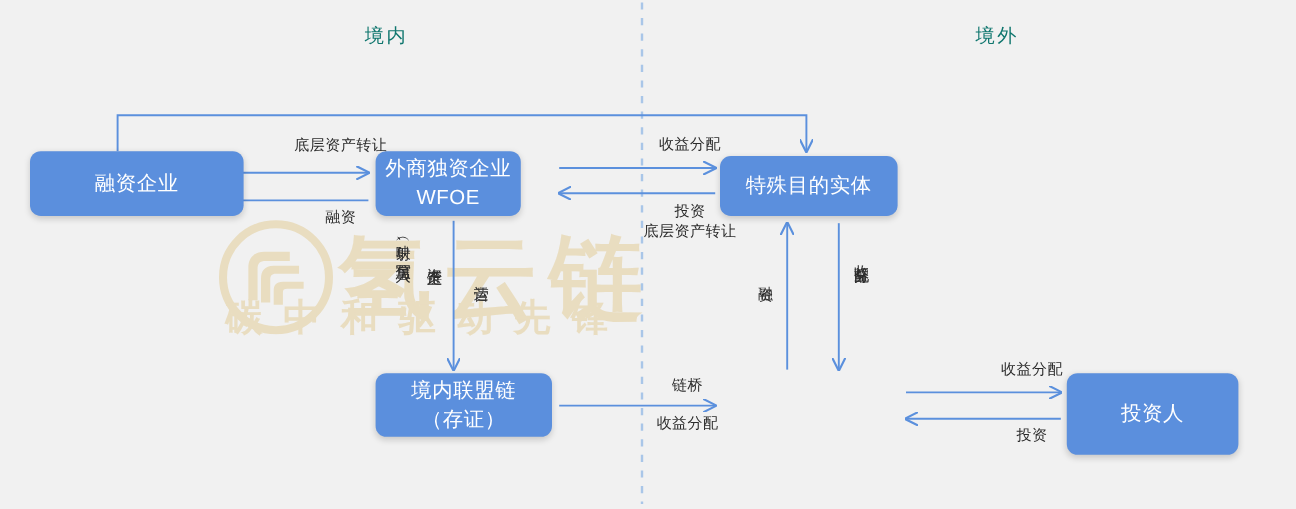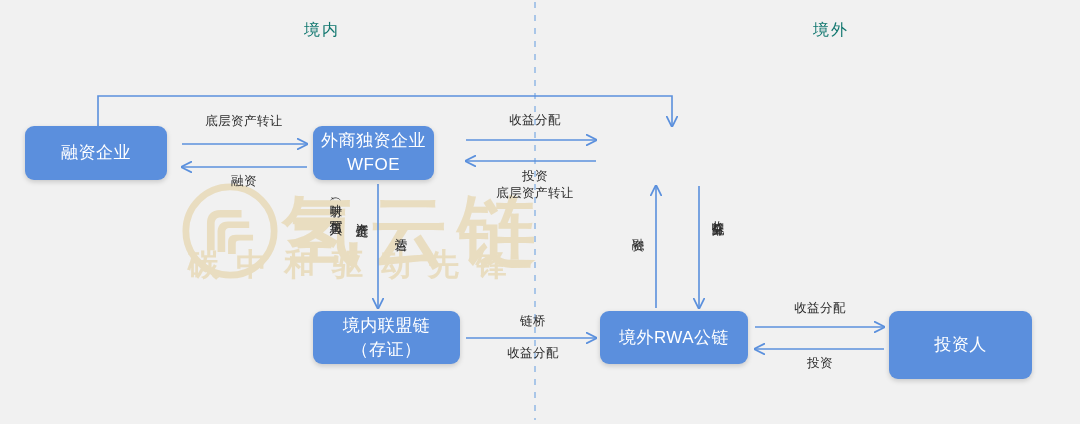--- a/index.html
+++ b/index.html
@@ -44,20 +44,21 @@
     letter-spacing:2px;
   }
 
   
   .lbl{
     position:absolute;
     font-size:12.5px;
     color:#2b2b2b;
     white-space:nowrap;
     letter-spacing:.4px;
+    margin-left:40px;
   }
   .lbl.c{transform:translateX(-50%);}
   .vlbl{
     position:absolute;
     font-size:12.5px;
     color:#2b2b2b;
     writing-mode:vertical-rl;
     text-orientation:upright;
     letter-spacing:1px;
     white-space:nowrap;
@@ -104,30 +105,30 @@
 
     <line x1="466" y1="338" x2="596" y2="338" stroke="#5b90dd" stroke-width="1.6" marker-end="url(#ah)"></line>
 
     <line x1="755" y1="327" x2="884" y2="327" stroke="#5b90dd" stroke-width="1.6" marker-end="url(#ah)"></line>
     <line x1="884" y1="349" x2="755" y2="349" stroke="#5b90dd" stroke-width="1.6" marker-end="url(#ah)"></line>
   </svg>
 
   <div class="region-label" style="left:304px;top:20px;">境内</div>
   <div class="region-label" style="left:768px;top:20px;margin-left:45px;">境外</div>
 
-  <div class="box" style="left:25px;top:126px;width:142px;height:54px;">融资企业</div>
+  <div class="box" style="left:25px;top:126px;width:178px;height:54px;">融资企业</div>
 
   <div class="box" style="left:313px;top:126px;width:121px;height:54px;">外商独资企业
 WFOE</div>
 
+  <div class="box" style="left:600px;top:130px;width:148px;height:50px;">特殊目的实体</div>
 
   <div class="box" style="left:313px;top:311px;width:147px;height:53px;">境内联盟链
 （存证）</div>
 
-  <div class="box" style="left:600px;top:311px;width:148px;height:53px;">境外RWA公链</div>
 
   <div class="box" style="left:889px;top:311px;width:143px;height:68px;">投资人</div>
 
   <div class="lbl c" style="left:244px;top:113px;">底层资产转让</div>
   <div class="lbl c" style="left:244px;top:173px;">融资</div>
 
   <div class="lbl c" style="left:535px;top:112px;">收益分配</div>
   <div class="lbl c" style="left:535px;top:168px;">投资</div>
   <div class="lbl c" style="left:535px;top:185px;">底层资产转让</div>
 

